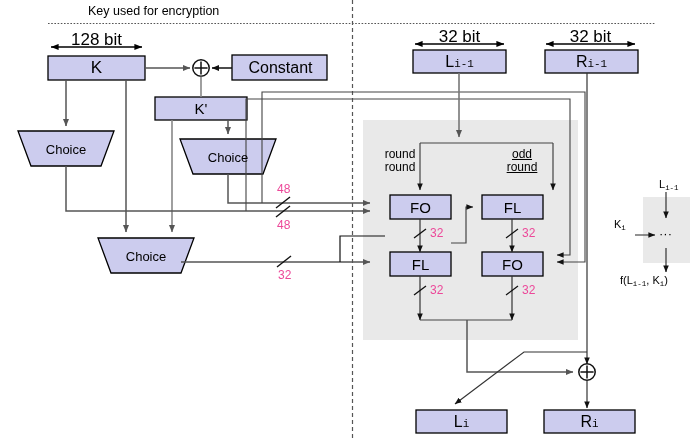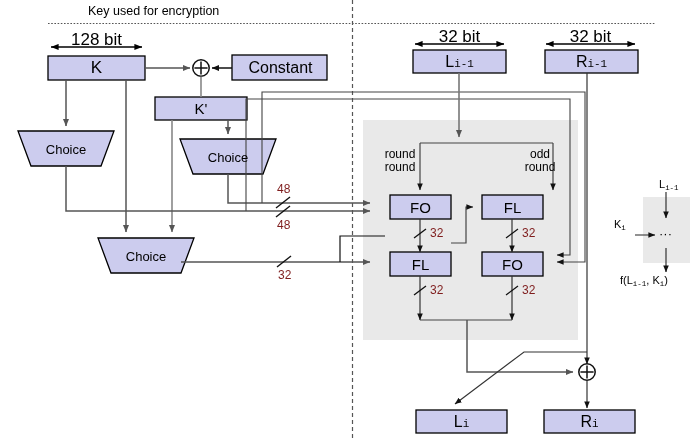--- a/index.html
+++ b/index.html
@@ -8,21 +8,21 @@
   #svgroot{position:absolute;left:0;top:0;width:700px;height:439px;}
   .sect-title{
     position:absolute;font-size:12.5px;color:#000;white-space:nowrap;
     text-align:left;
   }
   .boxlabel{
     position:absolute;display:flex;align-items:center;justify-content:center;
     color:#000;white-space:nowrap;pointer-events:none;
   }
   .dimlabel{position:absolute;font-size:17px;color:#000;white-space:nowrap;text-align:center;}
-  .wirelabel{position:absolute;font-size:12px;color:#7f1d1d;white-space:nowrap;}
+  .wirelabel{position:absolute;font-size:12px;color:#ec4899;white-space:nowrap;}
   .roundlabel{position:absolute;font-size:12px;color:#000;white-space:nowrap;line-height:13px;text-align:center;}
   .legendlabel{position:absolute;font-size:11px;color:#000;white-space:nowrap;}
   sub{font-size:0.68em;vertical-align:baseline;position:relative;top:0.26em;font-family:Liberation Mono, monospace;}
 </style>
 </head>
 <body>
 
 <div id="stage">
 
   <svg id="svgroot" viewBox="0 0 700 439">
@@ -172,21 +172,21 @@
   </div>
   <div class="boxlabel" style="left:545px;top:50px;width:93px;height:23px;font-size:16px;">
     <span>R</span>
       <sub>i-1</sub>
   </div>
 
   <div class="roundlabel" style="left:374px;top:148px;width:52px;">
     <span>round</span><br>
     <span>round</span>
   </div>
-  <div class="roundlabel" style="left:514px;top:148px;width:52px;">
+  <div class="roundlabel" style="left:496px;top:148px;width:52px;text-decoration:underline;">
     <span>odd</span><br>
     <span>round</span>
   </div>
 
   <div class="boxlabel" style="left:390px;top:195px;width:61px;height:24px;font-size:15px;">FO</div>
   <div class="boxlabel" style="left:482px;top:195px;width:61px;height:24px;font-size:15px;">FL</div>
   <div class="boxlabel" style="left:390px;top:252px;width:61px;height:24px;font-size:15px;">FL</div>
   <div class="boxlabel" style="left:482px;top:252px;width:61px;height:24px;font-size:15px;">FO</div>
 
   <div class="wirelabel" style="left:430px;top:226px;">32</div>

